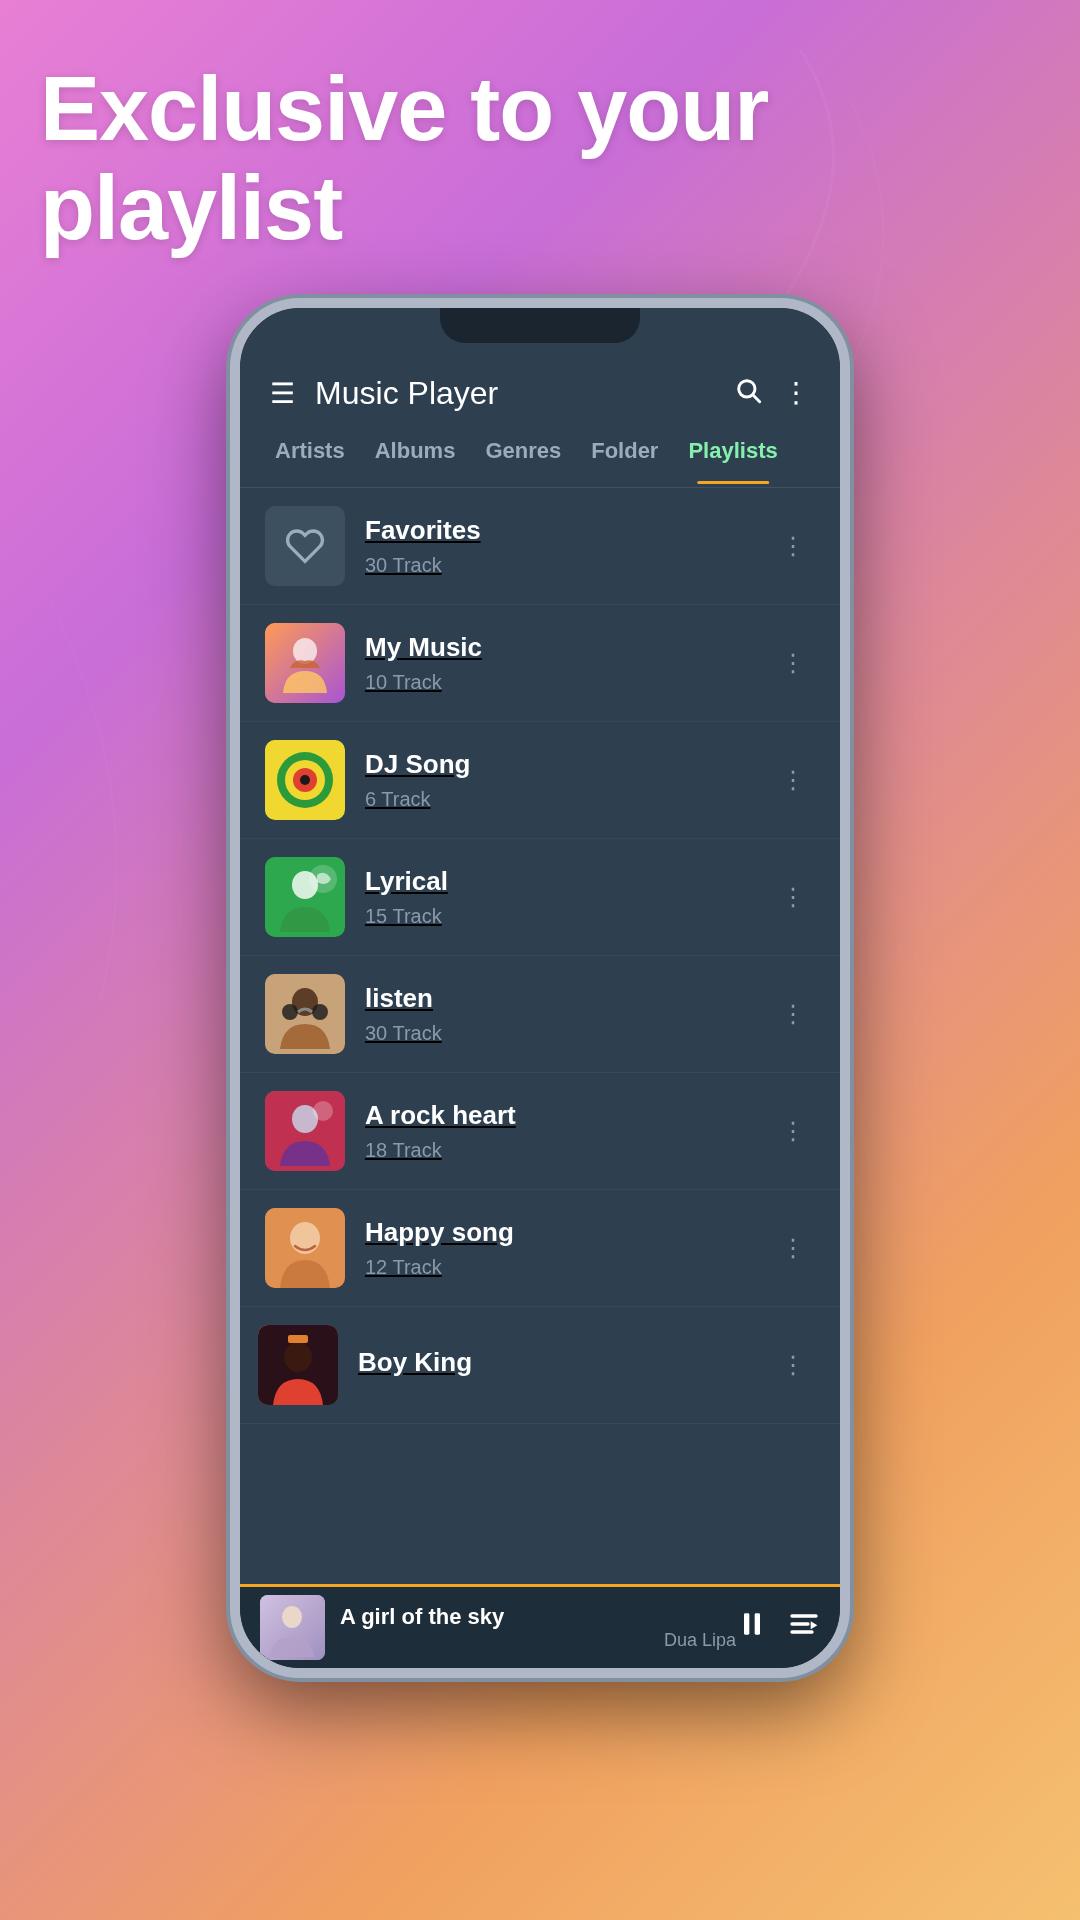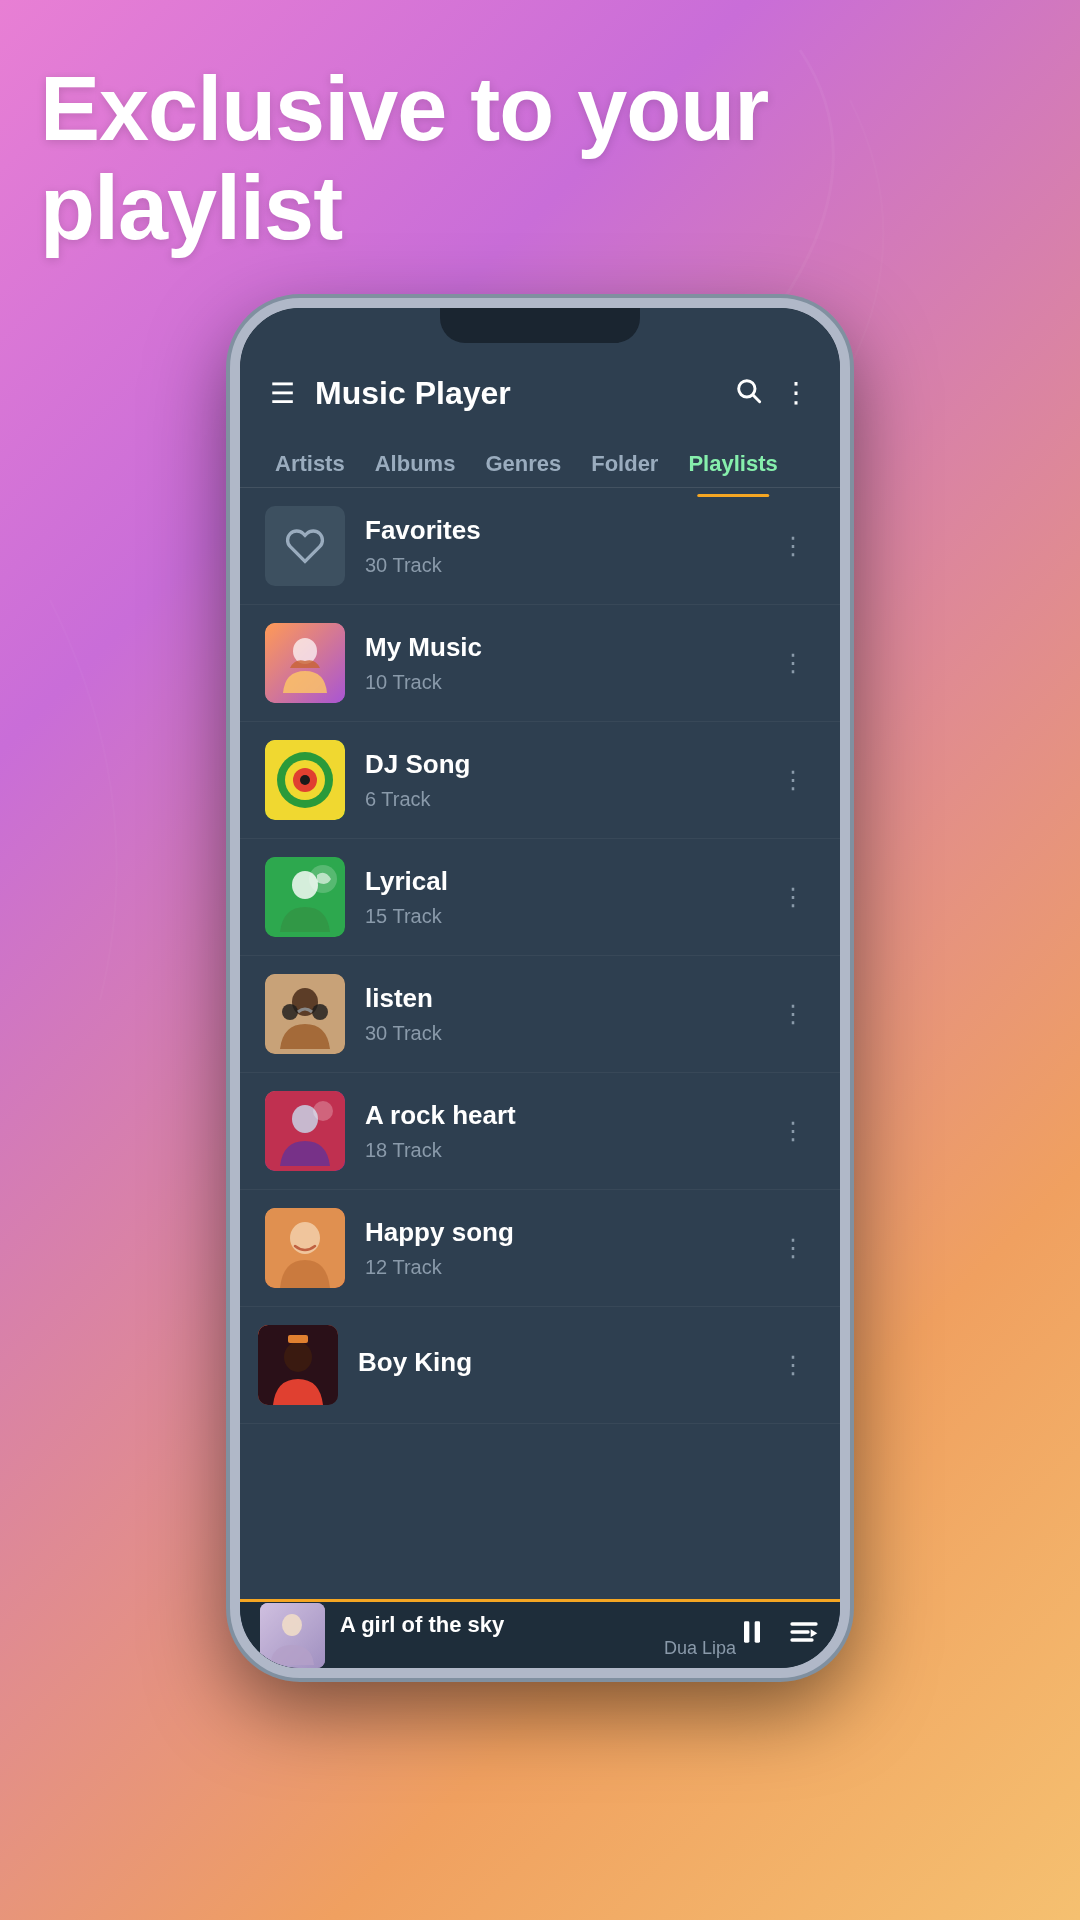--- a/index.html
+++ b/index.html
@@ -85,41 +85,41 @@
     .hamburger-icon {
       color: white;
       font-size: 28px;
       margin-right: 20px;
       cursor: pointer;
     }
 
     .app-title {
       color: white;
       font-size: 32px;
-      font-weight: bold;
+      font-weight: normal;
       flex: 1;
     }
 
     .top-icons {
       display: flex;
       gap: 20px;
     }
 
     .top-icon {
       color: white;
       font-size: 28px;
       cursor: pointer;
     }
 
     
     .nav-tabs {
       display: flex;
       padding: 0 20px;
       height: 60px;
-      align-items: flex-end;
+      align-items: flex-start;
       border-bottom: 1px solid rgba(255,255,255,0.1);
       flex-shrink: 0;
     }
 
     .nav-tab {
       color: #9aacbe;
       font-size: 22px;
       font-weight: 600;
       padding: 10px 15px;
       cursor: pointer;
@@ -197,20 +197,21 @@
     .thumb-happysong {
       background: linear-gradient(135deg, #f0a060, #e06030);
     }
 
     .thumb-boyking {
       background: linear-gradient(135deg, #e05030, #301820);
     }
 
     .playlist-info {
       flex: 1;
+      text-decoration: underline;
     }
 
     .playlist-name {
       color: white;
       font-size: 26px;
       font-weight: 600;
       margin-bottom: 5px;
     }
 
     .playlist-tracks {
@@ -221,21 +222,21 @@
 
     .more-icon {
       color: #8a9aaa;
       font-size: 24px;
       cursor: pointer;
       padding: 10px;
     }
 
     
     .now-playing {
-      height: 69px;
+      height: 84px;
       background: #1e2d3a;
       display: flex;
       align-items: center;
       padding: 0 20px;
       flex-shrink: 0;
       border-top: 3px solid #f5a623;
     }
 
     .np-thumb {
       width: 65px;

